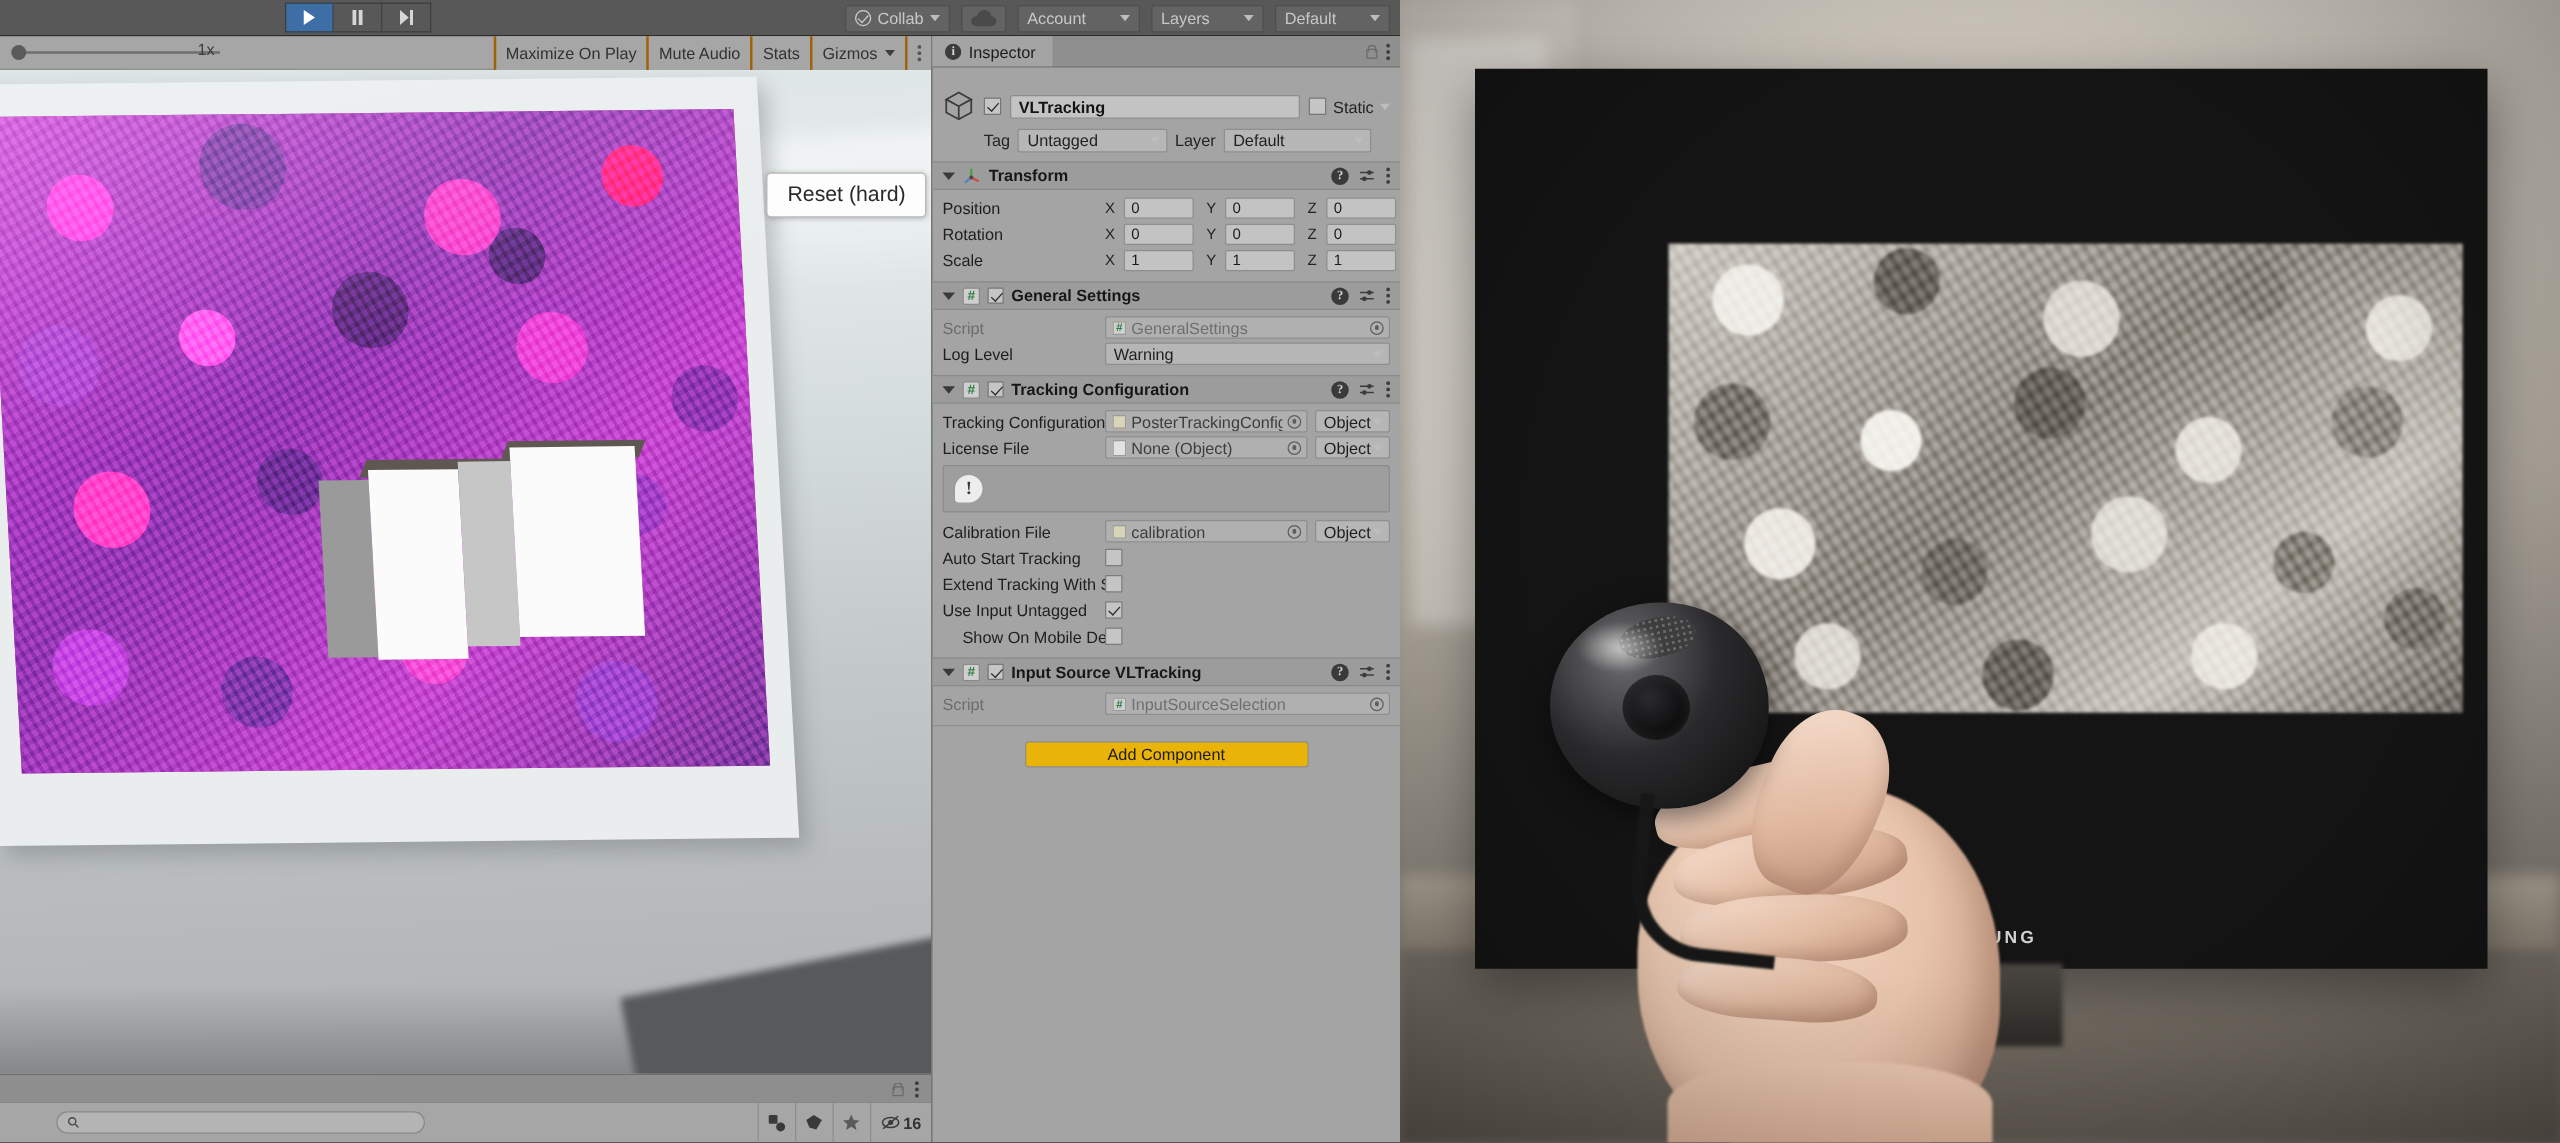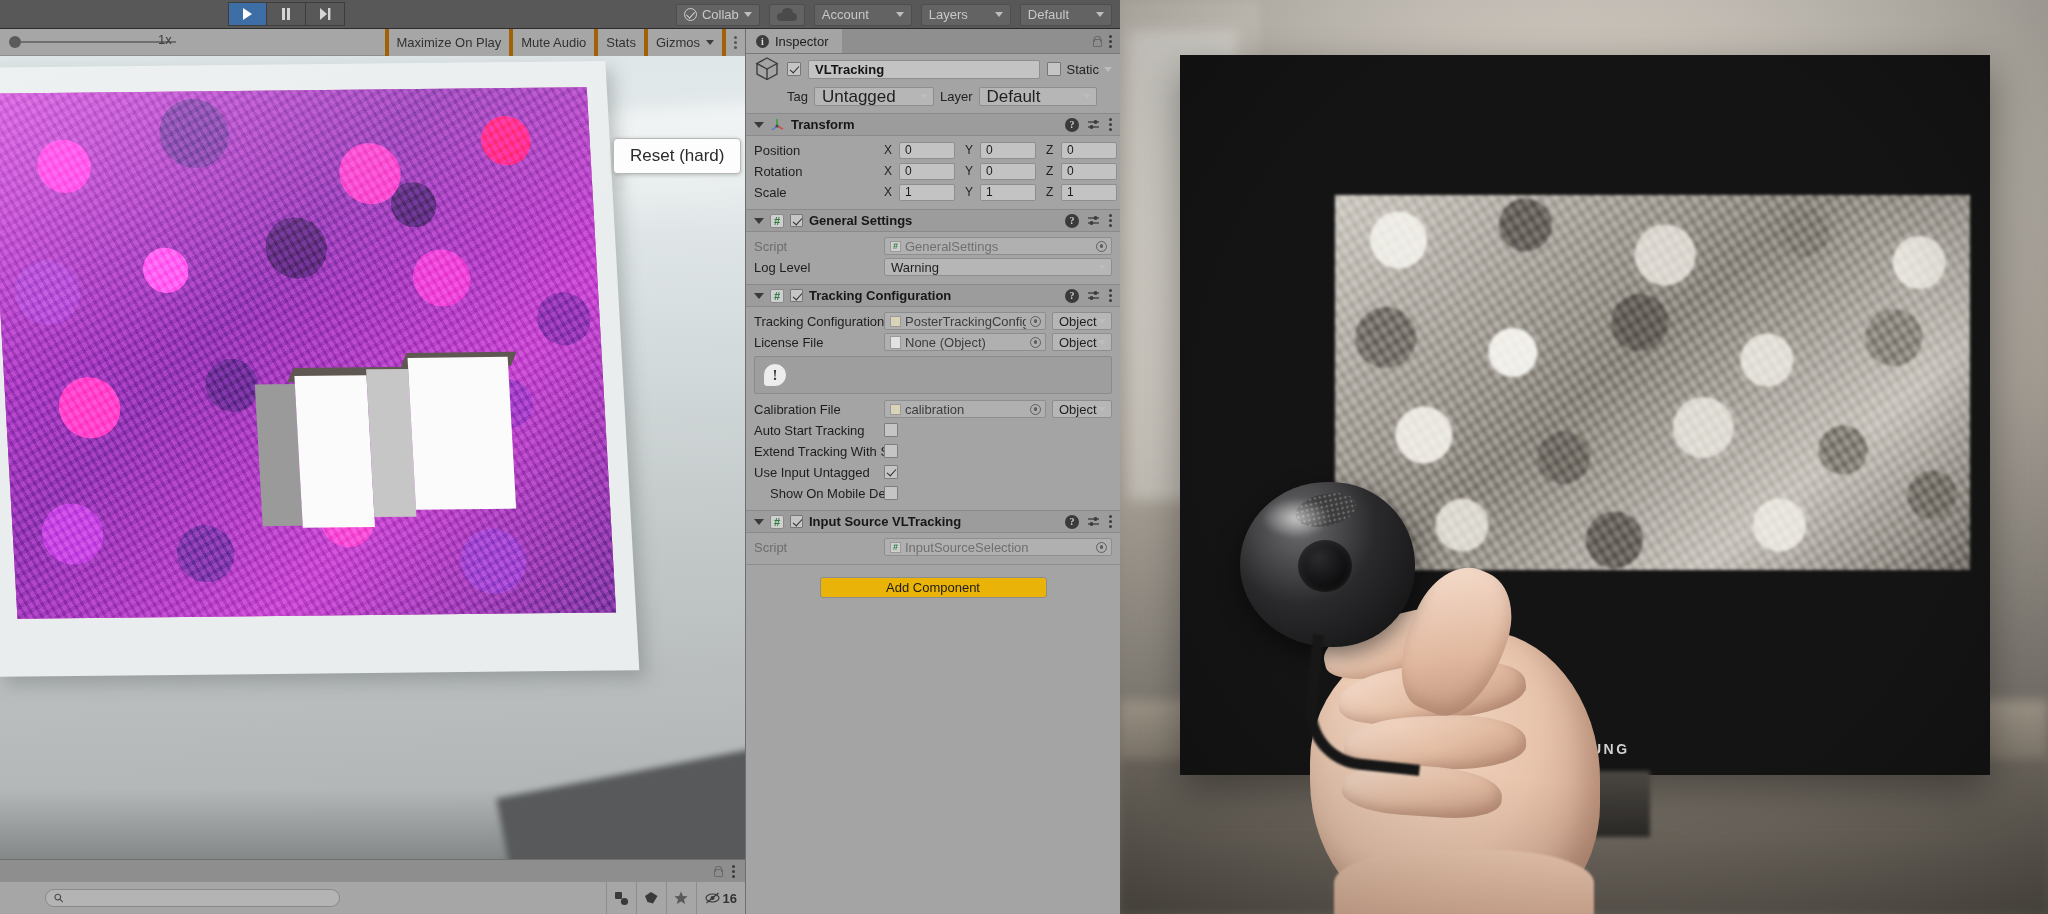--- a/index.html
+++ b/index.html
@@ -90,21 +90,21 @@
     position: absolute; left: 158px; top: 3px;
     font-size: 13px; color: #3d3d3d;
   }
   .gv-right {
     position: absolute; right: 0; top: 0; height: 27px;
     display: flex; align-items: stretch;
   }
   .gv-btn {
     display: flex; align-items: center; padding: 0 8px;
     font-size: 13px; color: #323232;
-    border-left: 4px solid #a16207;
+    border-left: 2px solid #a16207;
     background: #a6a6a6;
     white-space: nowrap;
   }
   .gv-btn .caret { border-top-color: #3d3d3d; margin-left: 6px; }
   .kebab-v {
     display: flex; flex-direction: column; gap: 2px;
     align-items: center; justify-content: center; padding: 0 8px;
   }
   .kebab-v i { width: 3px; height: 3px; background: #555; border-radius: 50%; display:block; }
 
@@ -292,21 +292,21 @@
     color: #d8d8d8; font-size: 10px; font-weight: bold;
     display: flex; align-items: center; justify-content: center;
     font-family: "Liberation Serif", serif;
   }
   #insp-tab-right {
     margin-left: auto; display: flex; align-items: center; gap: 8px;
     padding-right: 8px;
   }
 
   
-  #obj-header { padding: 2px 8px 7px 8px; }
+  #obj-header { padding: 18px 8px 7px 8px; }
   .obj-row1 { display: flex; align-items: center; gap: 7px; }
   .cube-icon { width: 26px; height: 26px; position: relative; flex: none; }
   .cube-icon svg { position: absolute; left: 0; top: 0; }
   .ck {
     width: 14px; height: 14px; background: #c5c5c5;
     border: 1px solid #777; border-radius: 1px;
     position: relative; flex: none;
   }
   .ck.on::after {
     content: ""; position: absolute; left: 4px; top: 1px;
@@ -322,21 +322,21 @@
   .static-box { display: flex; align-items: center; gap: 5px; }
   .obj-row2 {
     display: flex; align-items: center; gap: 6px;
     margin-top: 5px; padding-left: 33px;
   }
   .mini-label { font-size: 13px; color: #232323; }
   .dropdown {
     height: 19px; background: #b6b6b6;
     border: 1px solid #8e8e8e; border-radius: 2px;
     display: flex; align-items: center; justify-content: space-between;
-    padding: 0 5px 0 7px; font-size: 17px; color: #1f1f1f;
+    padding: 0 5px 0 7px; font-size: 13px; color: #1f1f1f;
   }
   #tag-dd { width: 120px; }
   #layer-dd { width: 118px; }
 
   
   .comp-head {
     height: 23px; background: #9c9c9c;
     border-top: 1px solid #8a8a8a; border-bottom: 1px solid #8a8a8a;
     display: flex; align-items: center; gap: 6px; padding: 0 8px;
     font-weight: bold; font-size: 13px; color: #171717;

